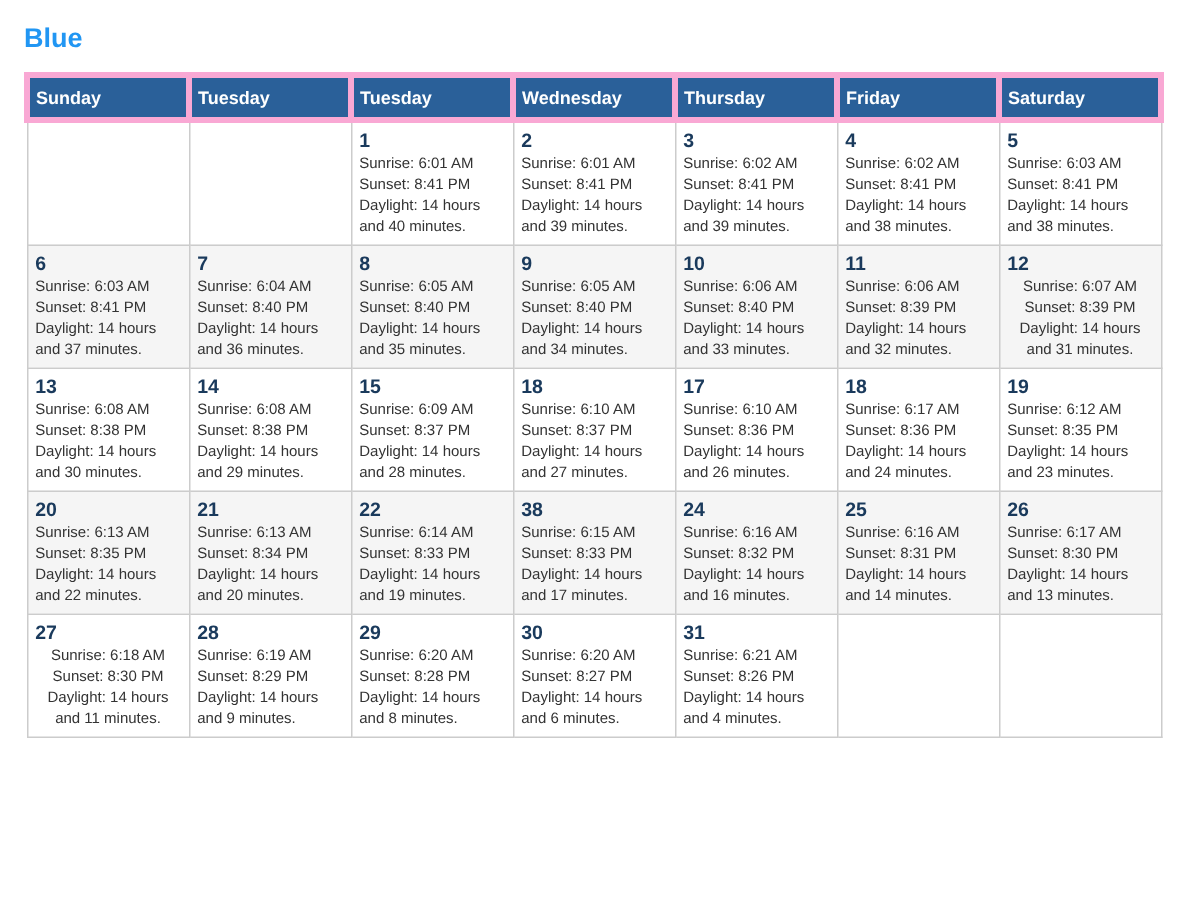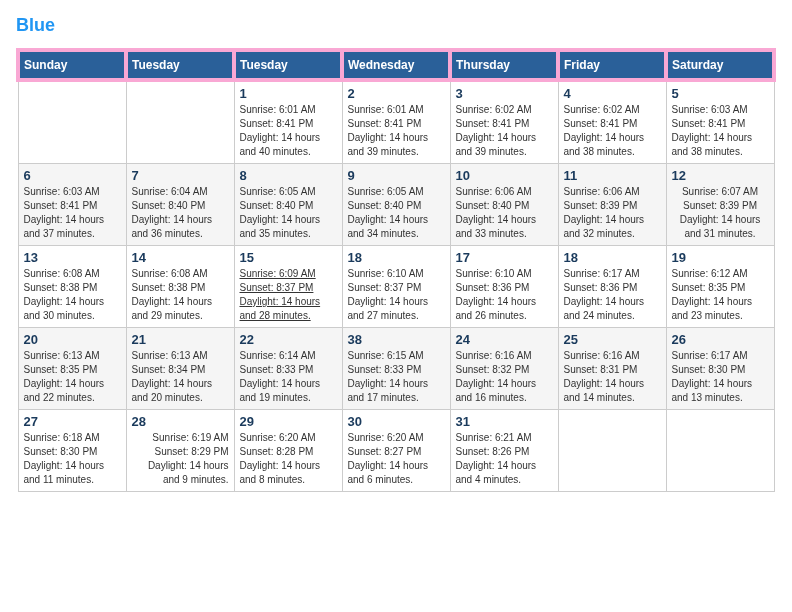--- a/index.html
+++ b/index.html
@@ -188,21 +188,21 @@
 Daylight: 14 hours and 30 minutes.</div>
         </td>
         <td>
           <span class="day-num">14</span>
           <div class="day-info" style="white-space: pre-line;">Sunrise: 6:08 AM
 Sunset: 8:38 PM
 Daylight: 14 hours and 29 minutes.</div>
         </td>
         <td>
           <span class="day-num">15</span>
-          <div class="day-info" style="white-space: pre-line; text-decoration: underline;">Sunrise: 6:09 AM
+          <div class="day-info" style="white-space: pre-line;">Sunrise: 6:09 AM
 Sunset: 8:37 PM
 Daylight: 14 hours and 28 minutes.</div>
         </td>
         <td>
           <span class="day-num">18</span>
           <div class="day-info" style="white-space: pre-line;">Sunrise: 6:10 AM
 Sunset: 8:37 PM
 Daylight: 14 hours and 27 minutes.</div>
         </td>
         <td>
@@ -264,27 +264,27 @@
         <td>
           <span class="day-num">26</span>
           <div class="day-info" style="white-space: pre-line;">Sunrise: 6:17 AM
 Sunset: 8:30 PM
 Daylight: 14 hours and 13 minutes.</div>
         </td>
       </tr>
       <tr>
         <td>
           <span class="day-num">27</span>
-          <div class="day-info" style="white-space: pre-line;">Sunrise: 6:18 AM
+          <div class="day-info" style="white-space: pre-line; text-align: center;">Sunrise: 6:18 AM
 Sunset: 8:30 PM
 Daylight: 14 hours and 11 minutes.</div>
         </td>
         <td>
           <span class="day-num">28</span>
-          <div class="day-info" style="white-space: pre-line; text-align: right;">Sunrise: 6:19 AM
+          <div class="day-info" style="white-space: pre-line;">Sunrise: 6:19 AM
 Sunset: 8:29 PM
 Daylight: 14 hours and 9 minutes.</div>
         </td>
         <td>
           <span class="day-num">29</span>
           <div class="day-info" style="white-space: pre-line;">Sunrise: 6:20 AM
 Sunset: 8:28 PM
 Daylight: 14 hours and 8 minutes.</div>
         </td>
         <td>

